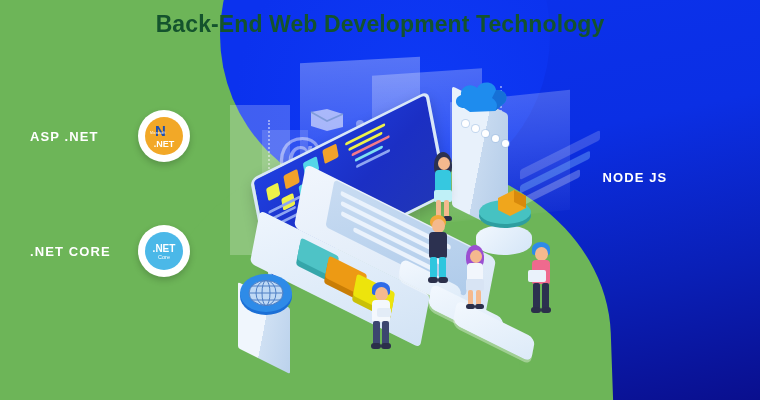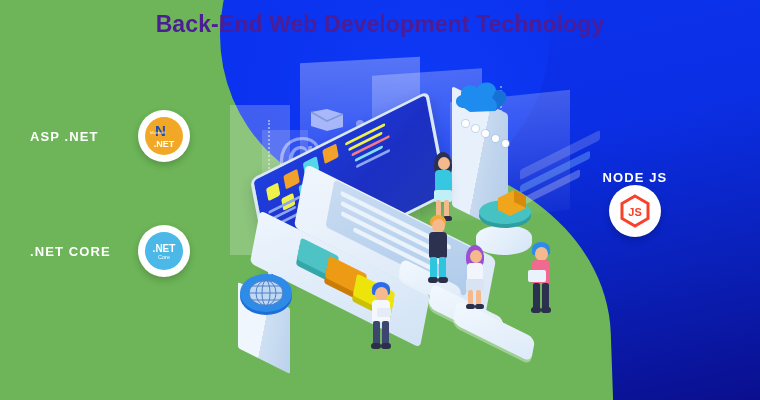--- a/index.html
+++ b/index.html
@@ -114,21 +114,21 @@
   }
   .dots-row i:nth-child(1){ opacity:.5 }
   .dots-row i:nth-child(2){ opacity:.7 }
 
   
   .title {
     position: absolute;
     left: 0; top: 11px;
     width: 760px;
     text-align: center;
-    color: #4c1d95;
+    color: #14532d;
     font-size: 23px;
     font-weight: bold;
     letter-spacing: .1px;
     font-family: "Liberation Sans", sans-serif;
     white-space: nowrap;
   }
 
   
   .tech {
     position: absolute;
@@ -515,23 +515,15 @@
     <span class="badge">
       <span class="inner core">
         <span class="core-net">.NET</span>
         <span class="core-sub">Core</span>
       </span>
     </span>
   </div>
 
   <div class="tech tech-node">
     <span class="lbl">NODE JS</span>
-    <span class="badge">
-      <span class="inner node">
-        <svg class="hexjs" viewBox="0 0 34 34">
-          <path d="M17 2 L30 9.5 L30 24.5 L17 32 L4 24.5 L4 9.5 Z" fill="none" stroke="#F8402B" stroke-width="3"></path>
-          <text x="17" y="22" text-anchor="middle" font-family="Liberation Sans, sans-serif" font-size="11" font-weight="bold" fill="#F8402B">JS</text>
-        </svg>
-      </span>
-    </span>
   </div>
 
 </div>
 
 </body></html>

